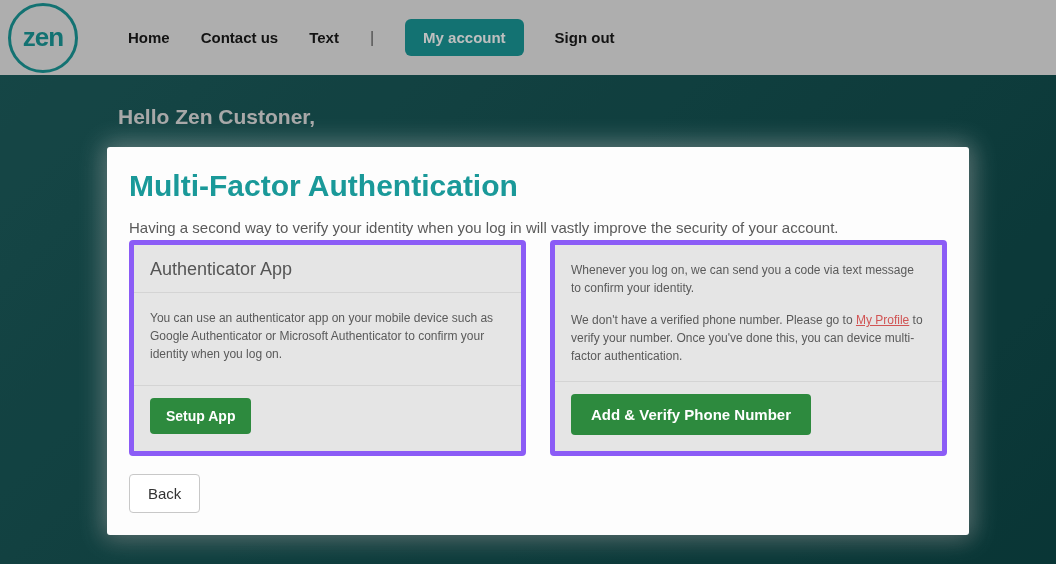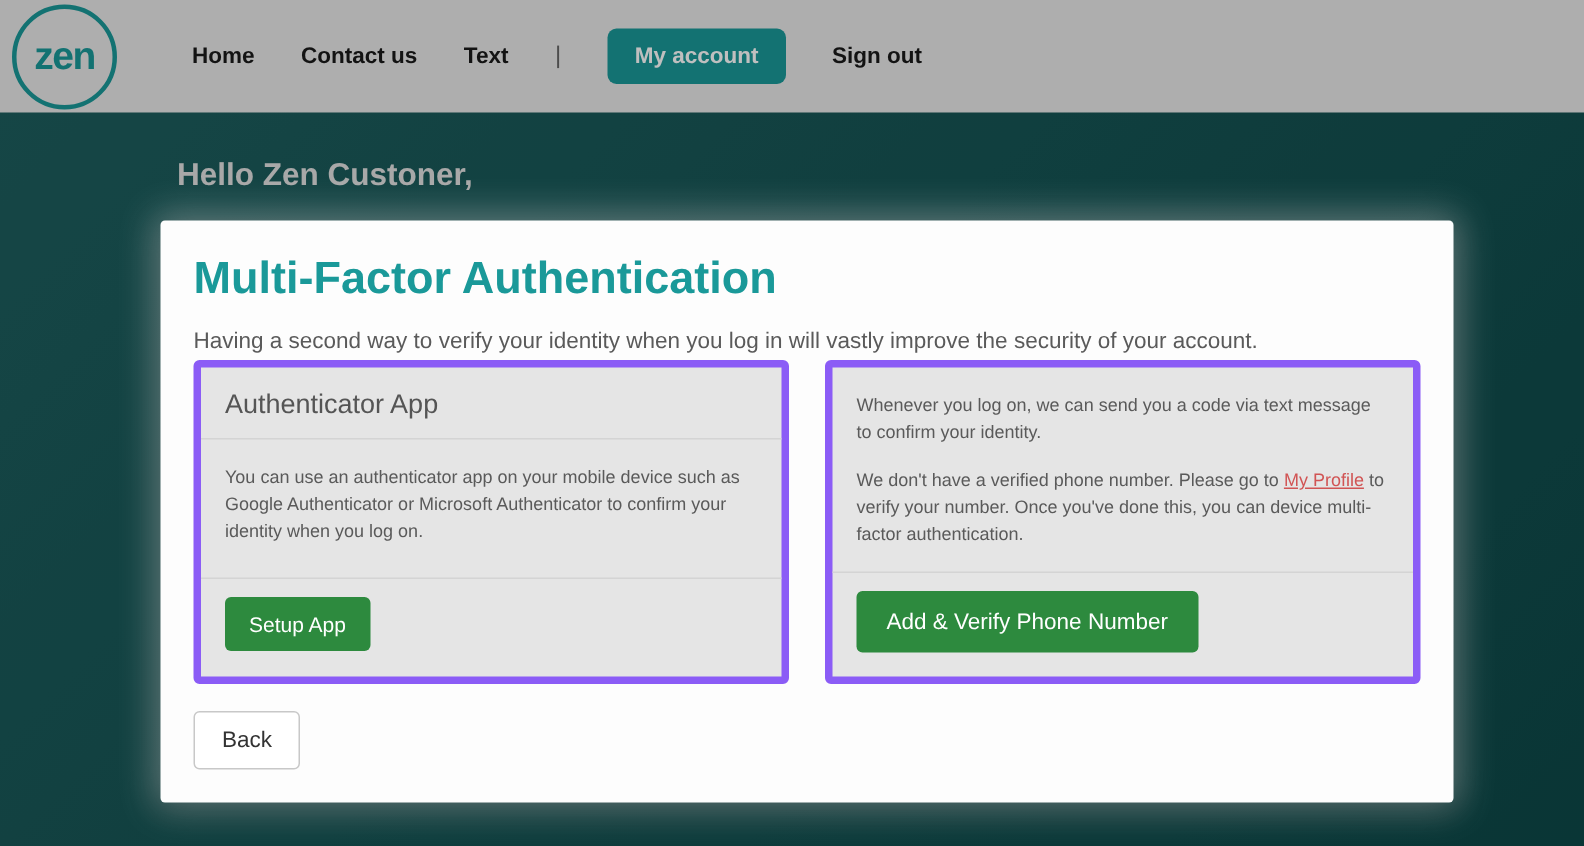--- a/index.html
+++ b/index.html
@@ -162,21 +162,21 @@
       padding-top: 12px;
     }
     
     .btn-primary {
       background: #2d8a3e;
       color: #fff;
       border: none;
       padding: 10px 16px;
       border-radius: 4px;
       font-size: 14px;
-      font-weight: 400;
+      font-weight: 700;
       cursor: pointer;
       text-align: right;
     }
     
     .btn-primary.large {
       padding: 12px 20px;
       font-size: 15px;
     }
     
     .btn-secondary {

